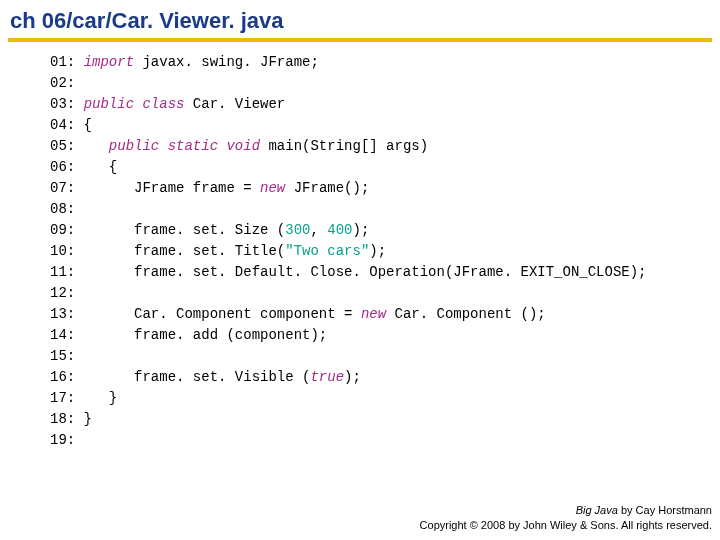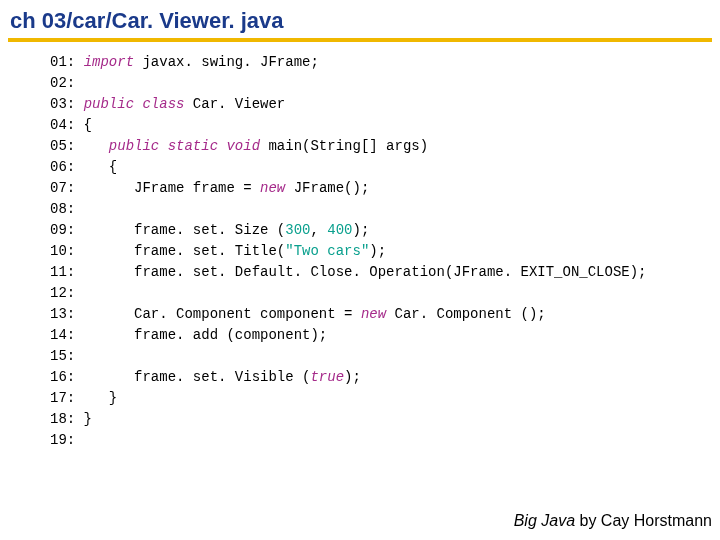--- a/index.html
+++ b/index.html
@@ -33,31 +33,32 @@
   }
   .ln { color: #000; margin-left: 40px; }
   .kw { color: #a52a8a; font-style: italic; }
   .num { color: #0aa08e; }
   .str { color: #0aa08e; }
   .footer {
     position: absolute;
     bottom: 8px;
     right: 8px;
     text-align: right;
-    font-size: 16px;
+    font-size: 11px;
     color: #000;
     line-height: 1.3;
   }
   .footer .book { font-style: italic; }
 </style>
 </head>
 <body>
 
-<div class="title">ch 03/car/Car. Viewer. java</div>
+<div class="title">ch 06/car/Car. Viewer. java</div>
 <div class="rule"></div>
 
 <div class="code" id="code-block"><div><span class="ln">01:</span><span> </span><span class="kw">import</span><span> javax. swing. JFrame;</span></div><div><span class="ln">02:</span></div><div><span class="ln">03:</span><span> </span><span class="kw">public class</span><span> Car. Viewer</span></div><div><span class="ln">04:</span><span> {</span></div><div><span class="ln">05:</span><span>    </span><span class="kw">public static void</span><span> main(String[] args)</span></div><div><span class="ln">06:</span><span>    {</span></div><div><span class="ln">07:</span><span>       JFrame frame = </span><span class="kw">new</span><span> JFrame();</span></div><div><span class="ln">08:</span></div><div><span class="ln">09:</span><span>       frame. set. Size (</span><span class="num">300</span><span>, </span><span class="num">400</span><span>);</span></div><div><span class="ln">10:</span><span>       frame. set. Title(</span><span class="str">"Two cars"</span><span>);</span></div><div><span class="ln">11:</span><span>       frame. set. Default. Close. Operation(JFrame. EXIT_ON_CLOSE);</span></div><div><span class="ln">12:</span></div><div><span class="ln">13:</span><span>       Car. Component component = </span><span class="kw">new</span><span> Car. Component ();</span></div><div><span class="ln">14:</span><span>       frame. add (component);</span></div><div><span class="ln">15:</span></div><div><span class="ln">16:</span><span>       frame. set. Visible (</span><span class="kw">true</span><span>);</span></div><div><span class="ln">17:</span><span>    }</span></div><div><span class="ln">18:</span><span> }</span></div><div><span class="ln">19:</span></div></div>
 
 <div class="footer">
   <div>
     <span class="book">Big Java</span><span> by Cay Horstmann</span>
   </div>
+  <div>Copyright © 2008 by John Wiley &amp; Sons. All rights reserved.</div>
 </div>
 
 </body></html>

